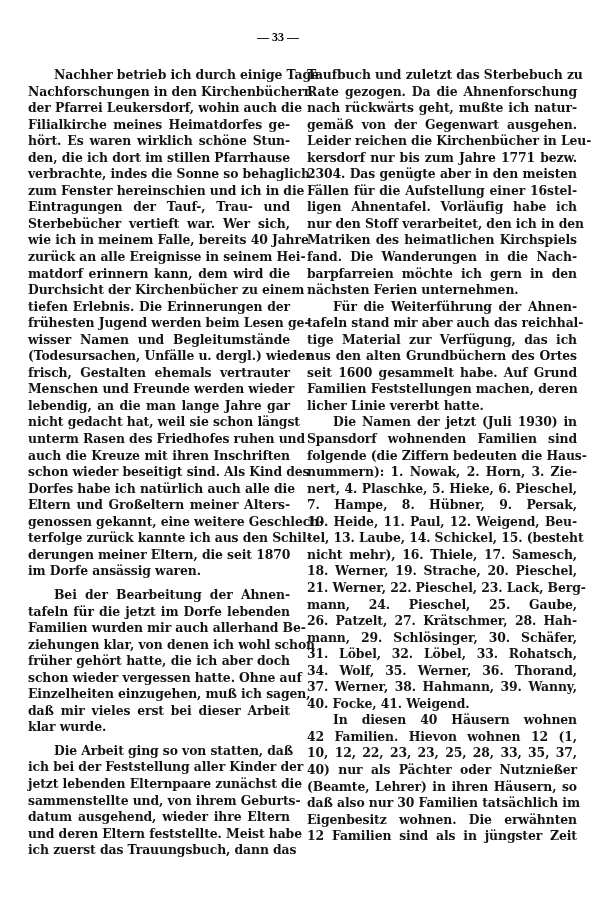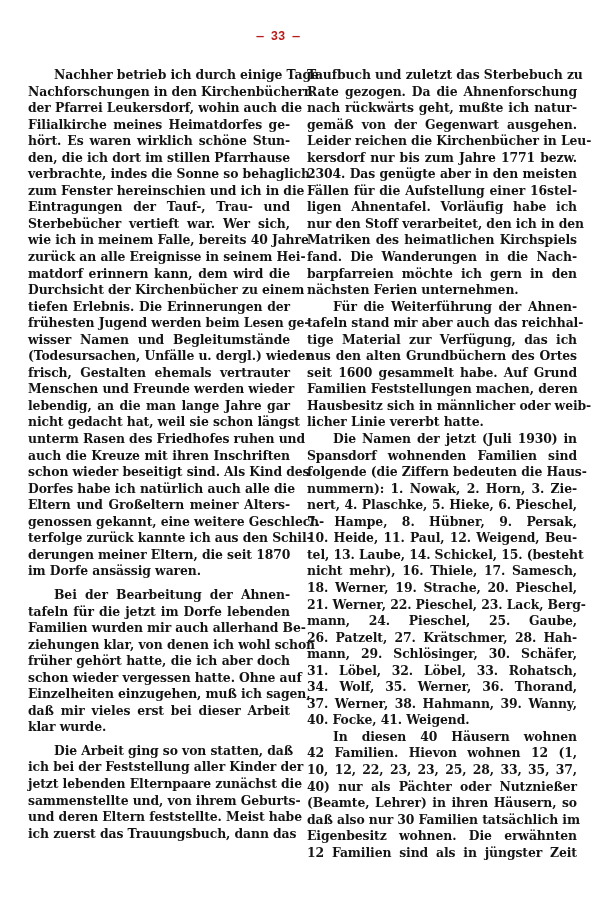--- a/index.html
+++ b/index.html
@@ -1,19 +1,19 @@
 <!DOCTYPE html>
 <html><head>
 <meta charset="utf-8">
 <style>
   html, body { margin: 0; padding: 0; background: #ffffff; }
   body { width: 600px; height: 911px; position: relative; overflow: hidden;
          font-family: "DejaVu Serif", serif; color: #141414; }
   .page-number { position: absolute; top: 30px; left: 0; width: 556px; text-align: center;
-                 font-family: Liberation Mono, monospace; font-size: 12px; font-weight: bold; color: #b91c1c; }
+                 font-family: Liberation Serif, serif; font-size: 12px; font-weight: bold; color: #000000; }
   .column { position: absolute; top: 67px; width: 262px; }
   .col-left { left: 28px; }
   .col-right { left: 307px; width: 270px; }
   .line { display: block; height: 16.55px; line-height: 16.55px; font-size: 12.4px; font-weight: bold;
           white-space: nowrap; text-align: justify; text-align-last: justify; letter-spacing: -0.1px; }
   .line.last { text-align-last: left; }
   .line.indent { padding-left: 26px; }
   .para-gap { display: block; height: 7px; }
 </style>
 </head>
@@ -66,20 +66,21 @@
     <span class="line">Einzelheiten einzugehen, muß ich sagen,</span>
     <span class="line">daß mir vieles erst bei dieser Arbeit</span>
     <span class="line last">klar wurde.</span>
   </div>
   <span class="para-gap"></span>
   <div>
     <span class="line indent">Die Arbeit ging so von statten, daß</span>
     <span class="line">ich bei der Feststellung aller Kinder der</span>
     <span class="line">jetzt lebenden Elternpaare zunächst die</span>
     <span class="line">sammenstellte und, von ihrem Geburts-</span>
+    <span class="line">datum ausgehend, wieder ihre Eltern</span>
     <span class="line">und deren Eltern feststellte. Meist habe</span>
     <span class="line">ich zuerst das Trauungsbuch, dann das</span>
   </div>
 </div>
 
 <div class="column col-right">
   <div>
     <span class="line">Taufbuch und zuletzt das Sterbebuch zu</span>
     <span class="line">Rate gezogen. Da die Ahnenforschung</span>
     <span class="line">nach rückwärts geht, mußte ich natur-</span>
@@ -95,21 +96,20 @@
     <span class="line">barpfarreien möchte ich gern in den</span>
     <span class="line last">nächsten Ferien unternehmen.</span>
   </div>
   <div>
     <span class="line indent">Für die Weiterführung der Ahnen-</span>
     <span class="line">tafeln stand mir aber auch das reichhal-</span>
     <span class="line">tige Material zur Verfügung, das ich</span>
     <span class="line">aus den alten Grundbüchern des Ortes</span>
     <span class="line">seit 1600 gesammelt habe. Auf Grund</span>
     <span class="line">Familien Feststellungen machen, deren</span>
-    <span class="line">Hausbesitz sich in männlicher oder weib-</span>
     <span class="line last">licher Linie vererbt hatte.</span>
   </div>
   <div>
     <span class="line indent">Die Namen der jetzt (Juli 1930) in</span>
     <span class="line">Spansdorf wohnenden Familien sind</span>
     <span class="line">folgende (die Ziffern bedeuten die Haus-</span>
     <span class="line">nummern): 1. Nowak, 2. Horn, 3. Zie-</span>
     <span class="line">nert, 4. Plaschke, 5. Hieke, 6. Pieschel,</span>
     <span class="line">7. Hampe, 8. Hübner, 9. Persak,</span>
     <span class="line">10. Heide, 11. Paul, 12. Weigend, Beu-</span>

